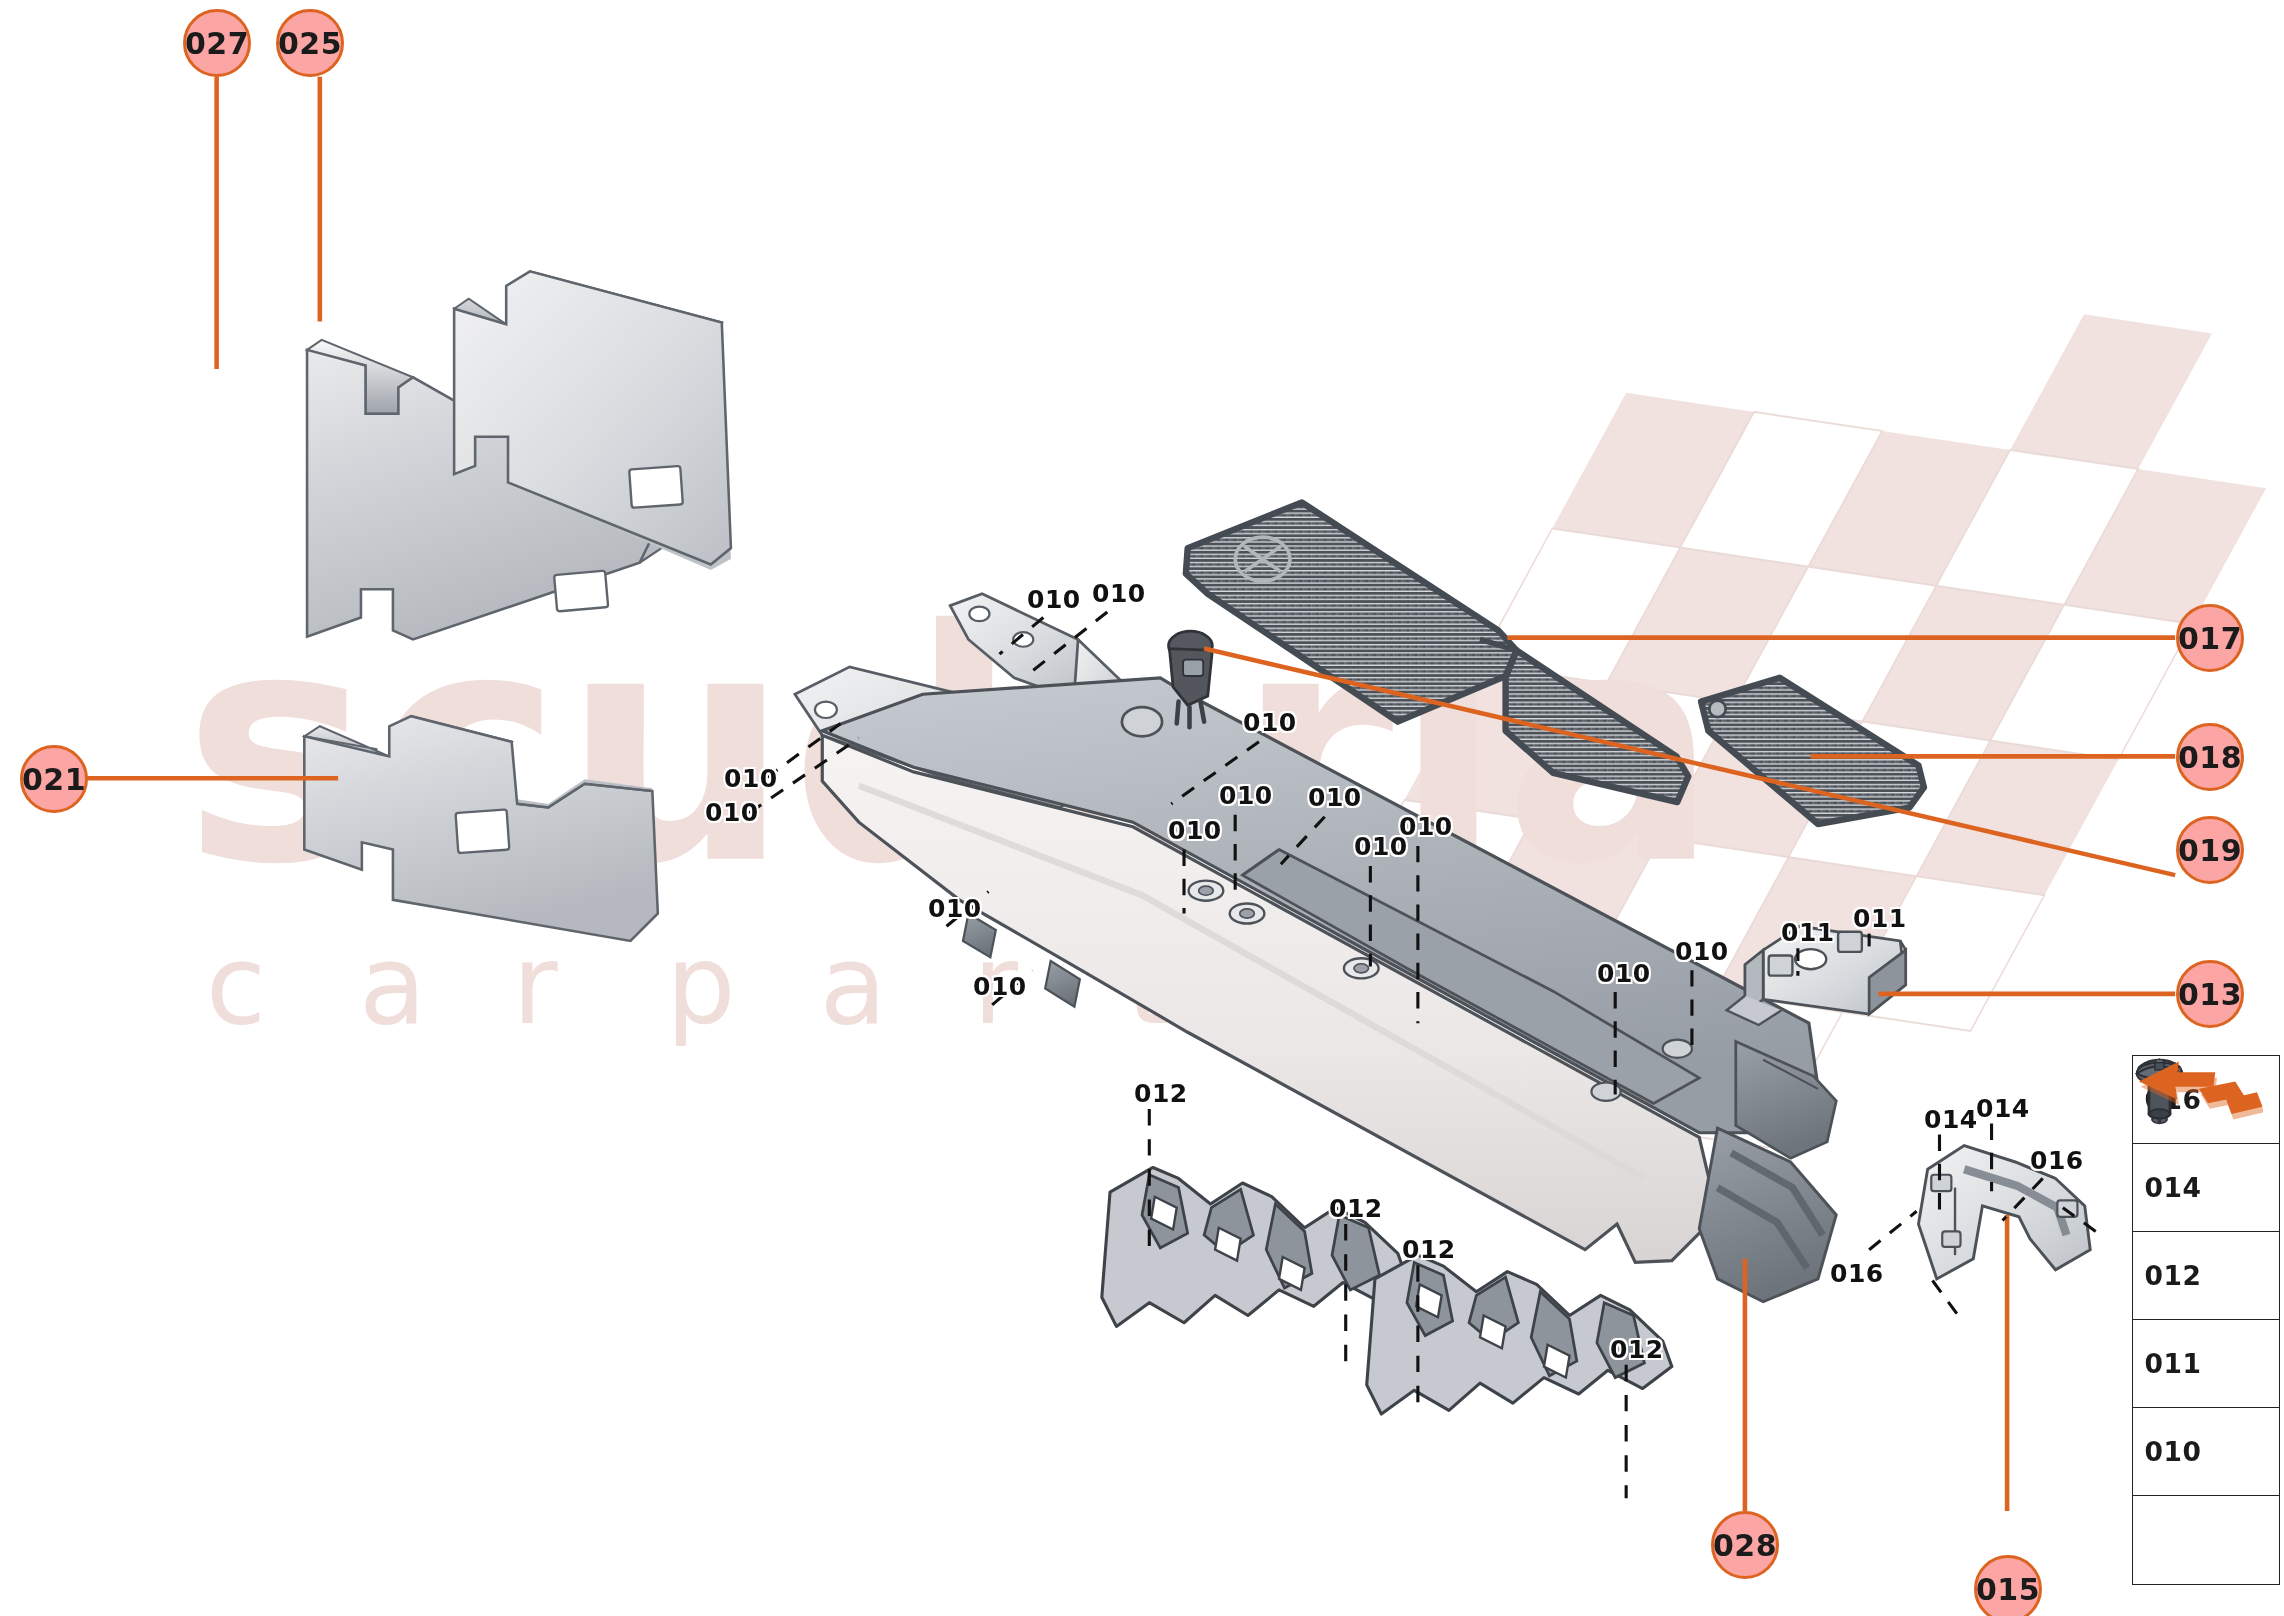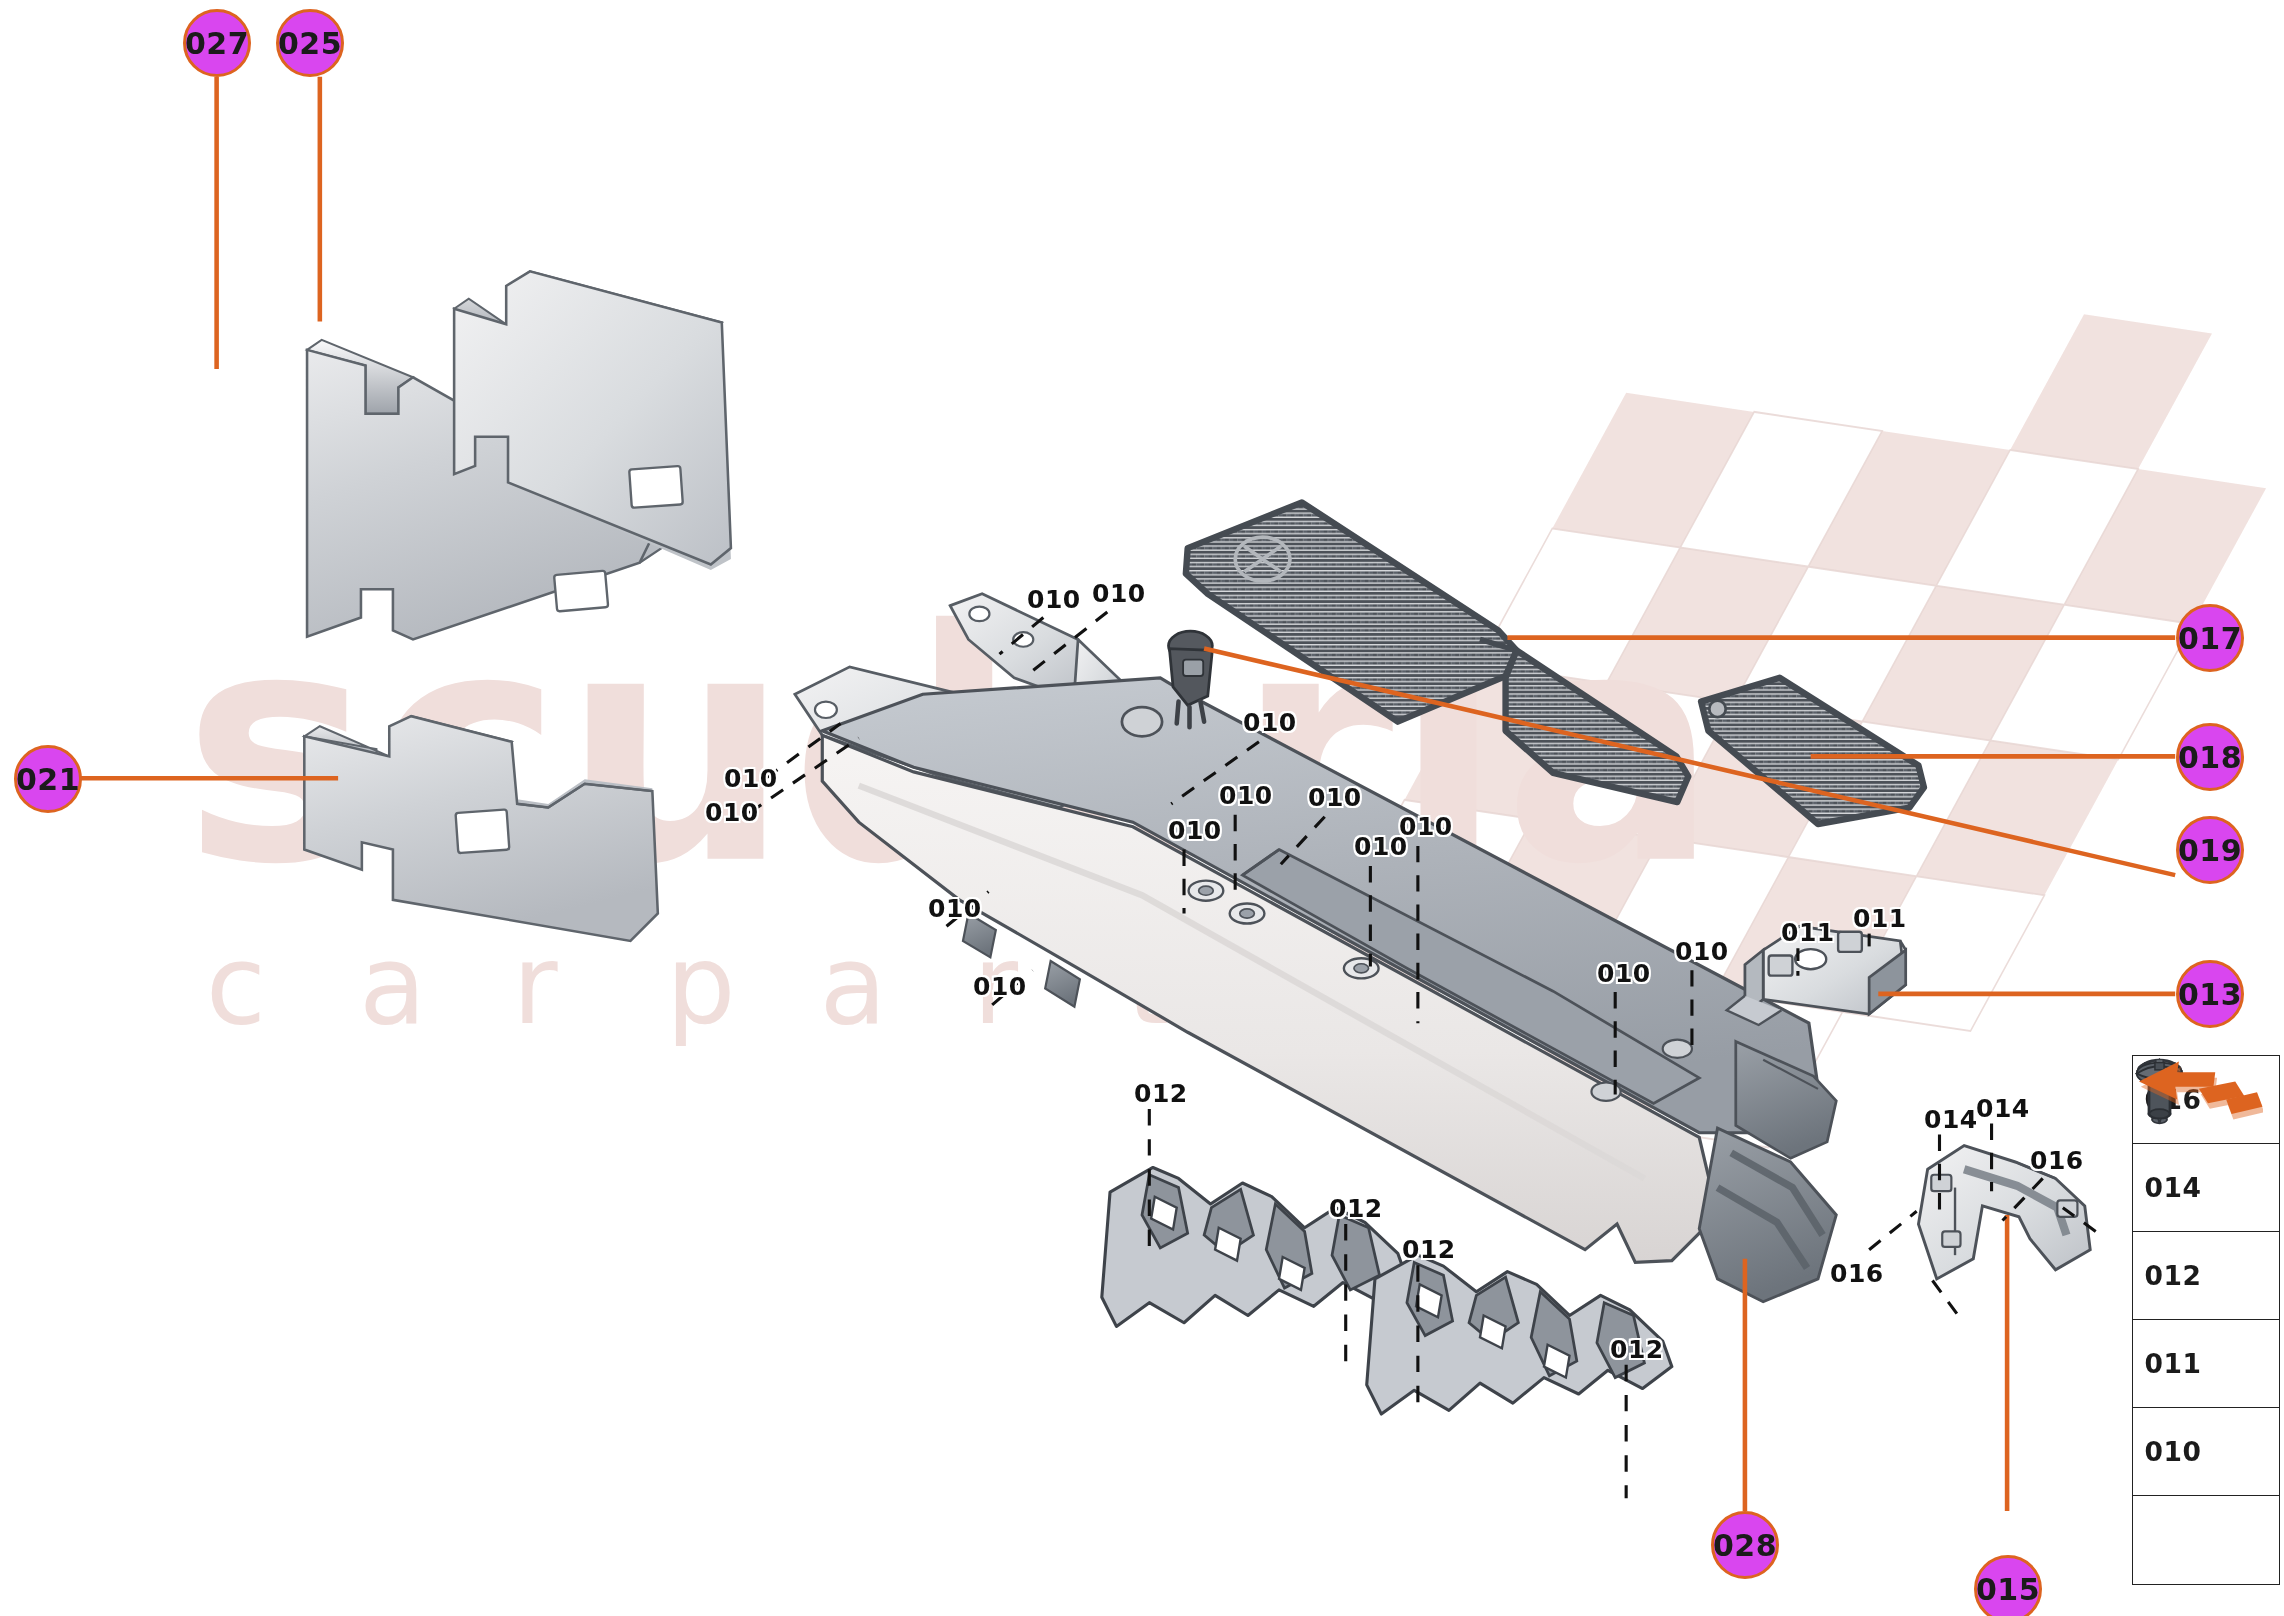--- a/index.html
+++ b/index.html
@@ -7,21 +7,21 @@
   body{
     font-family:"DejaVu Sans","Liberation Sans",sans-serif;
     width:2284px;height:1616px;position:relative;overflow:hidden;
   }
   #stage{position:absolute;left:0;top:0;width:2284px;height:1616px;}
   #stage svg{position:absolute;left:0;top:0;}
 
   
   .bubble{
     position:absolute;width:68px;height:68px;border-radius:50%;
-    border:3.7px solid #DD6420;background:#d946ef;
+    border:3.7px solid #DD6420;background:#fca5a5;
     display:flex;align-items:center;justify-content:center;
     font-size:30px;font-weight:bold;color:#1b1b1b;
     letter-spacing:0.5px;box-sizing:border-box;z-index:40;
   }
   
   .pnum{
     position:absolute;font-size:25px;font-weight:bold;color:#111;
     letter-spacing:0.5px;white-space:nowrap;z-index:35;
     text-shadow:
       -1.8px -1.8px 0 #fff, 1.8px -1.8px 0 #fff, -1.8px 1.8px 0 #fff, 1.8px 1.8px 0 #fff,
@@ -361,21 +361,21 @@
       <line x1="2142" y1="1438" x2="2114" y2="1400"></line>
     </g>
   </svg>
 
   <div class="bubble" style="left:183px;top:9.1px;">
       <span>027</span>
     </div>
   <div class="bubble" style="left:276px;top:9.1px;">
       <span>025</span>
     </div>
-  <div class="bubble" style="left:14px;top:745px;justify-content:center;">
+  <div class="bubble" style="left:20px;top:745px;justify-content:center;">
       <span>021</span>
     </div>
   <div class="bubble" style="left:2176px;top:604px;">
       <span>017</span>
     </div>
   <div class="bubble" style="left:2176px;top:723px;">
       <span>018</span>
     </div>
   <div class="bubble" style="left:2176px;top:816px;">
       <span>019</span>

